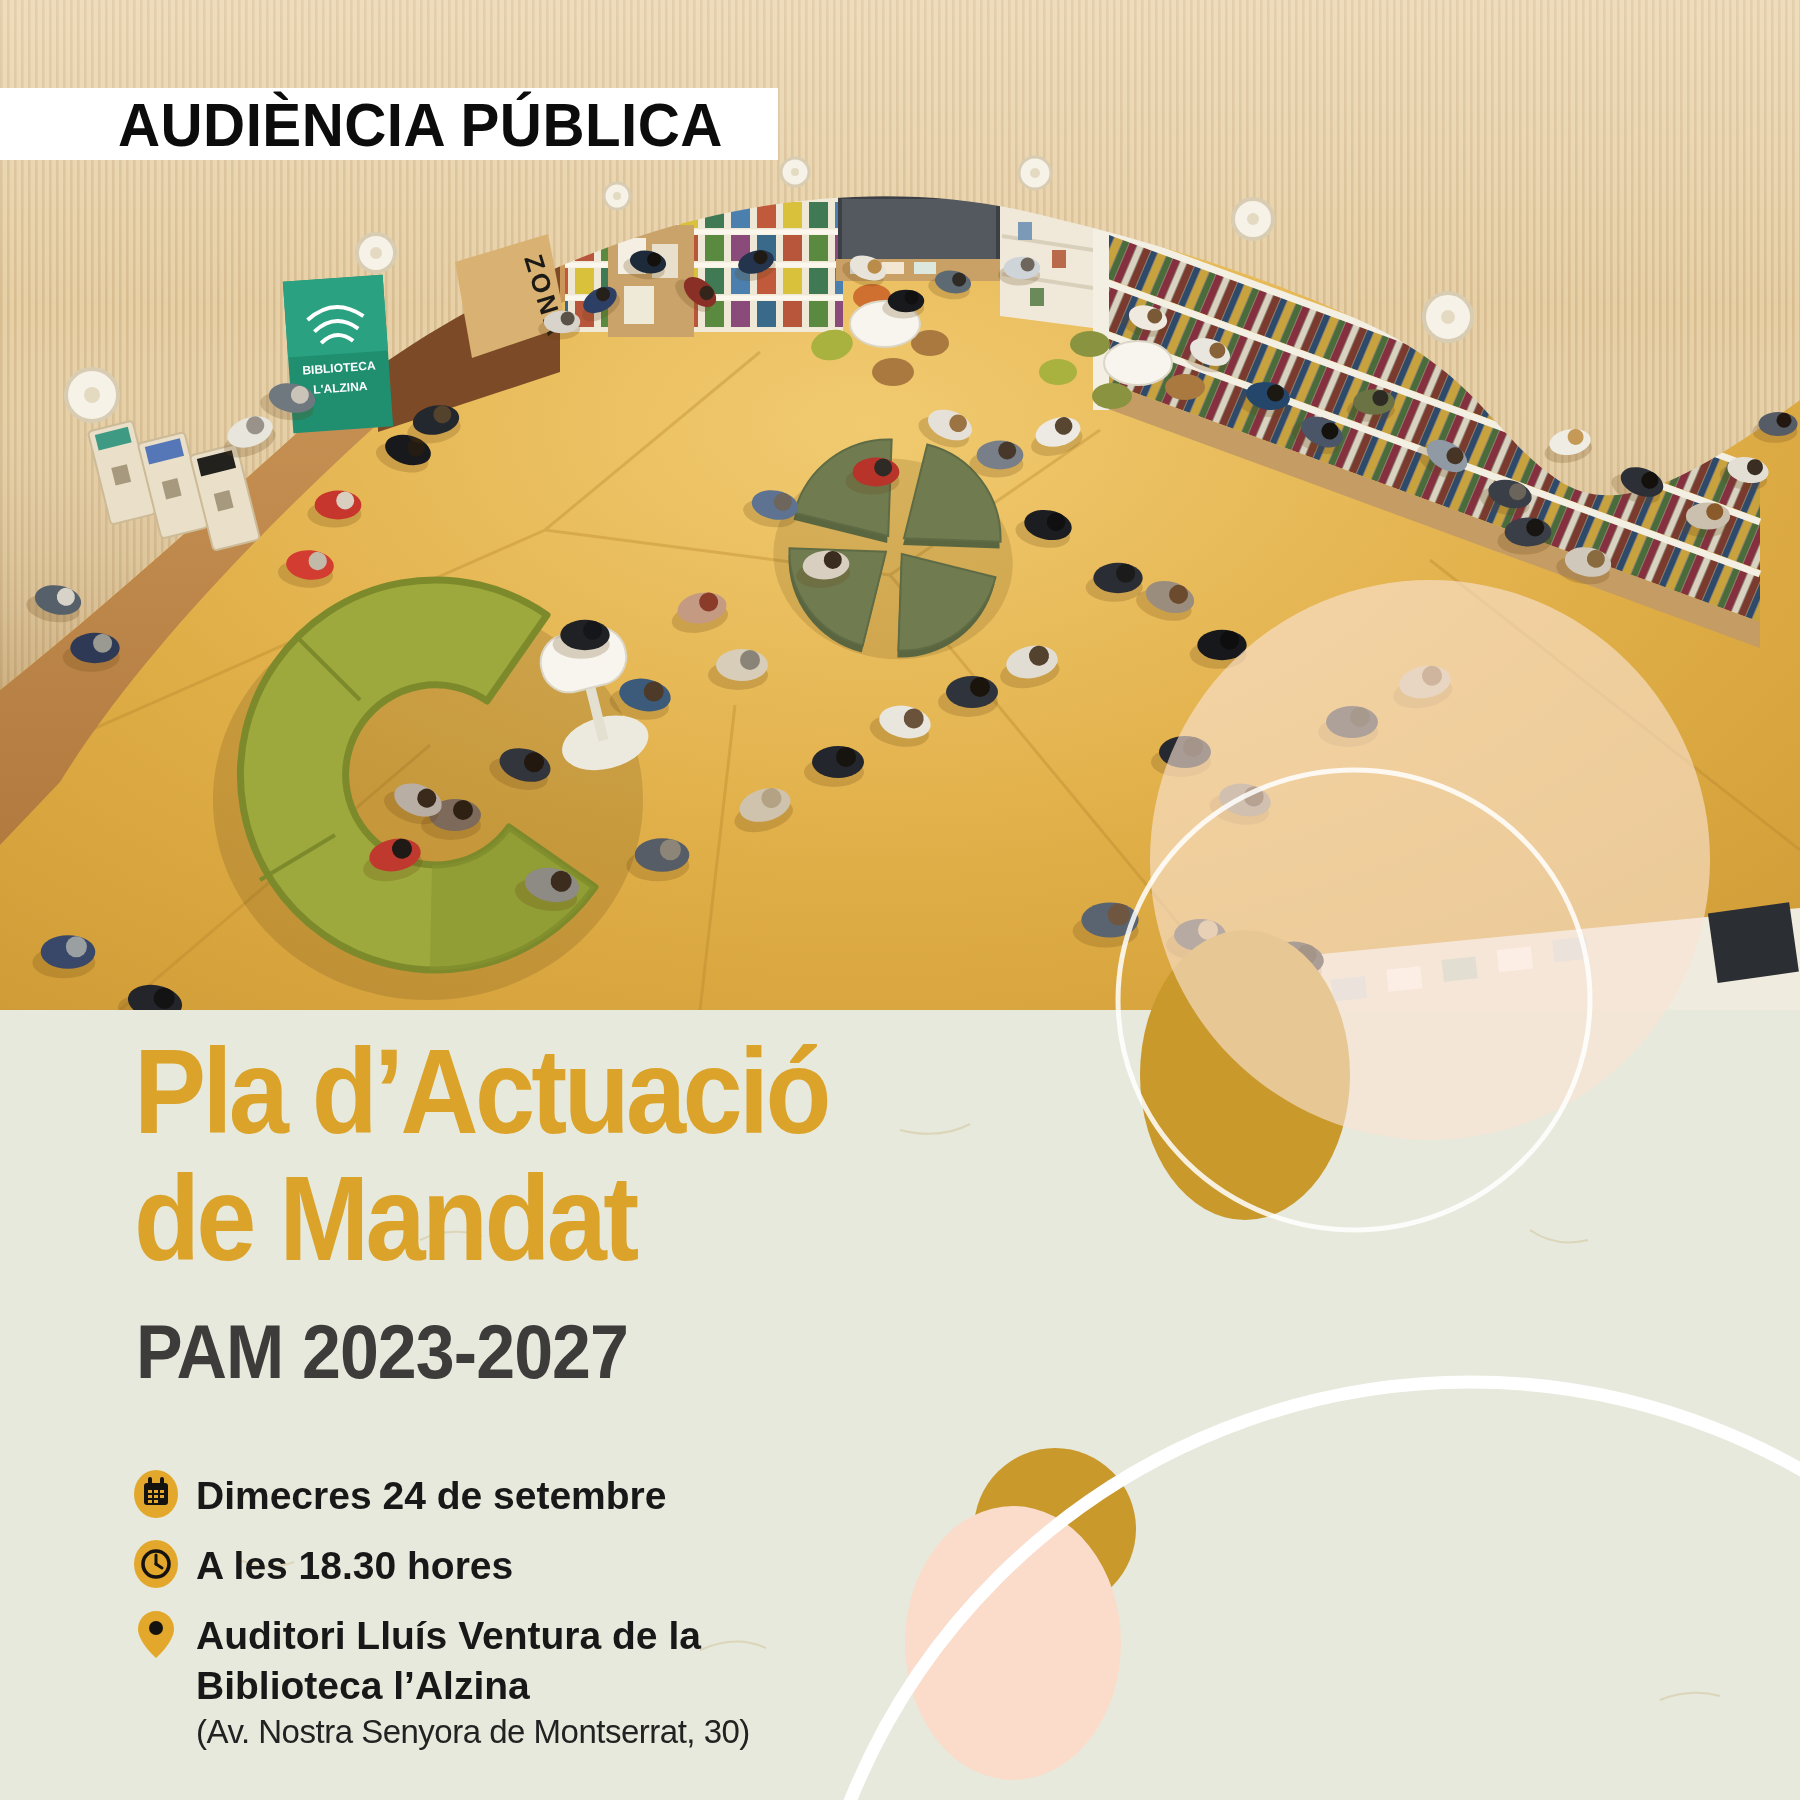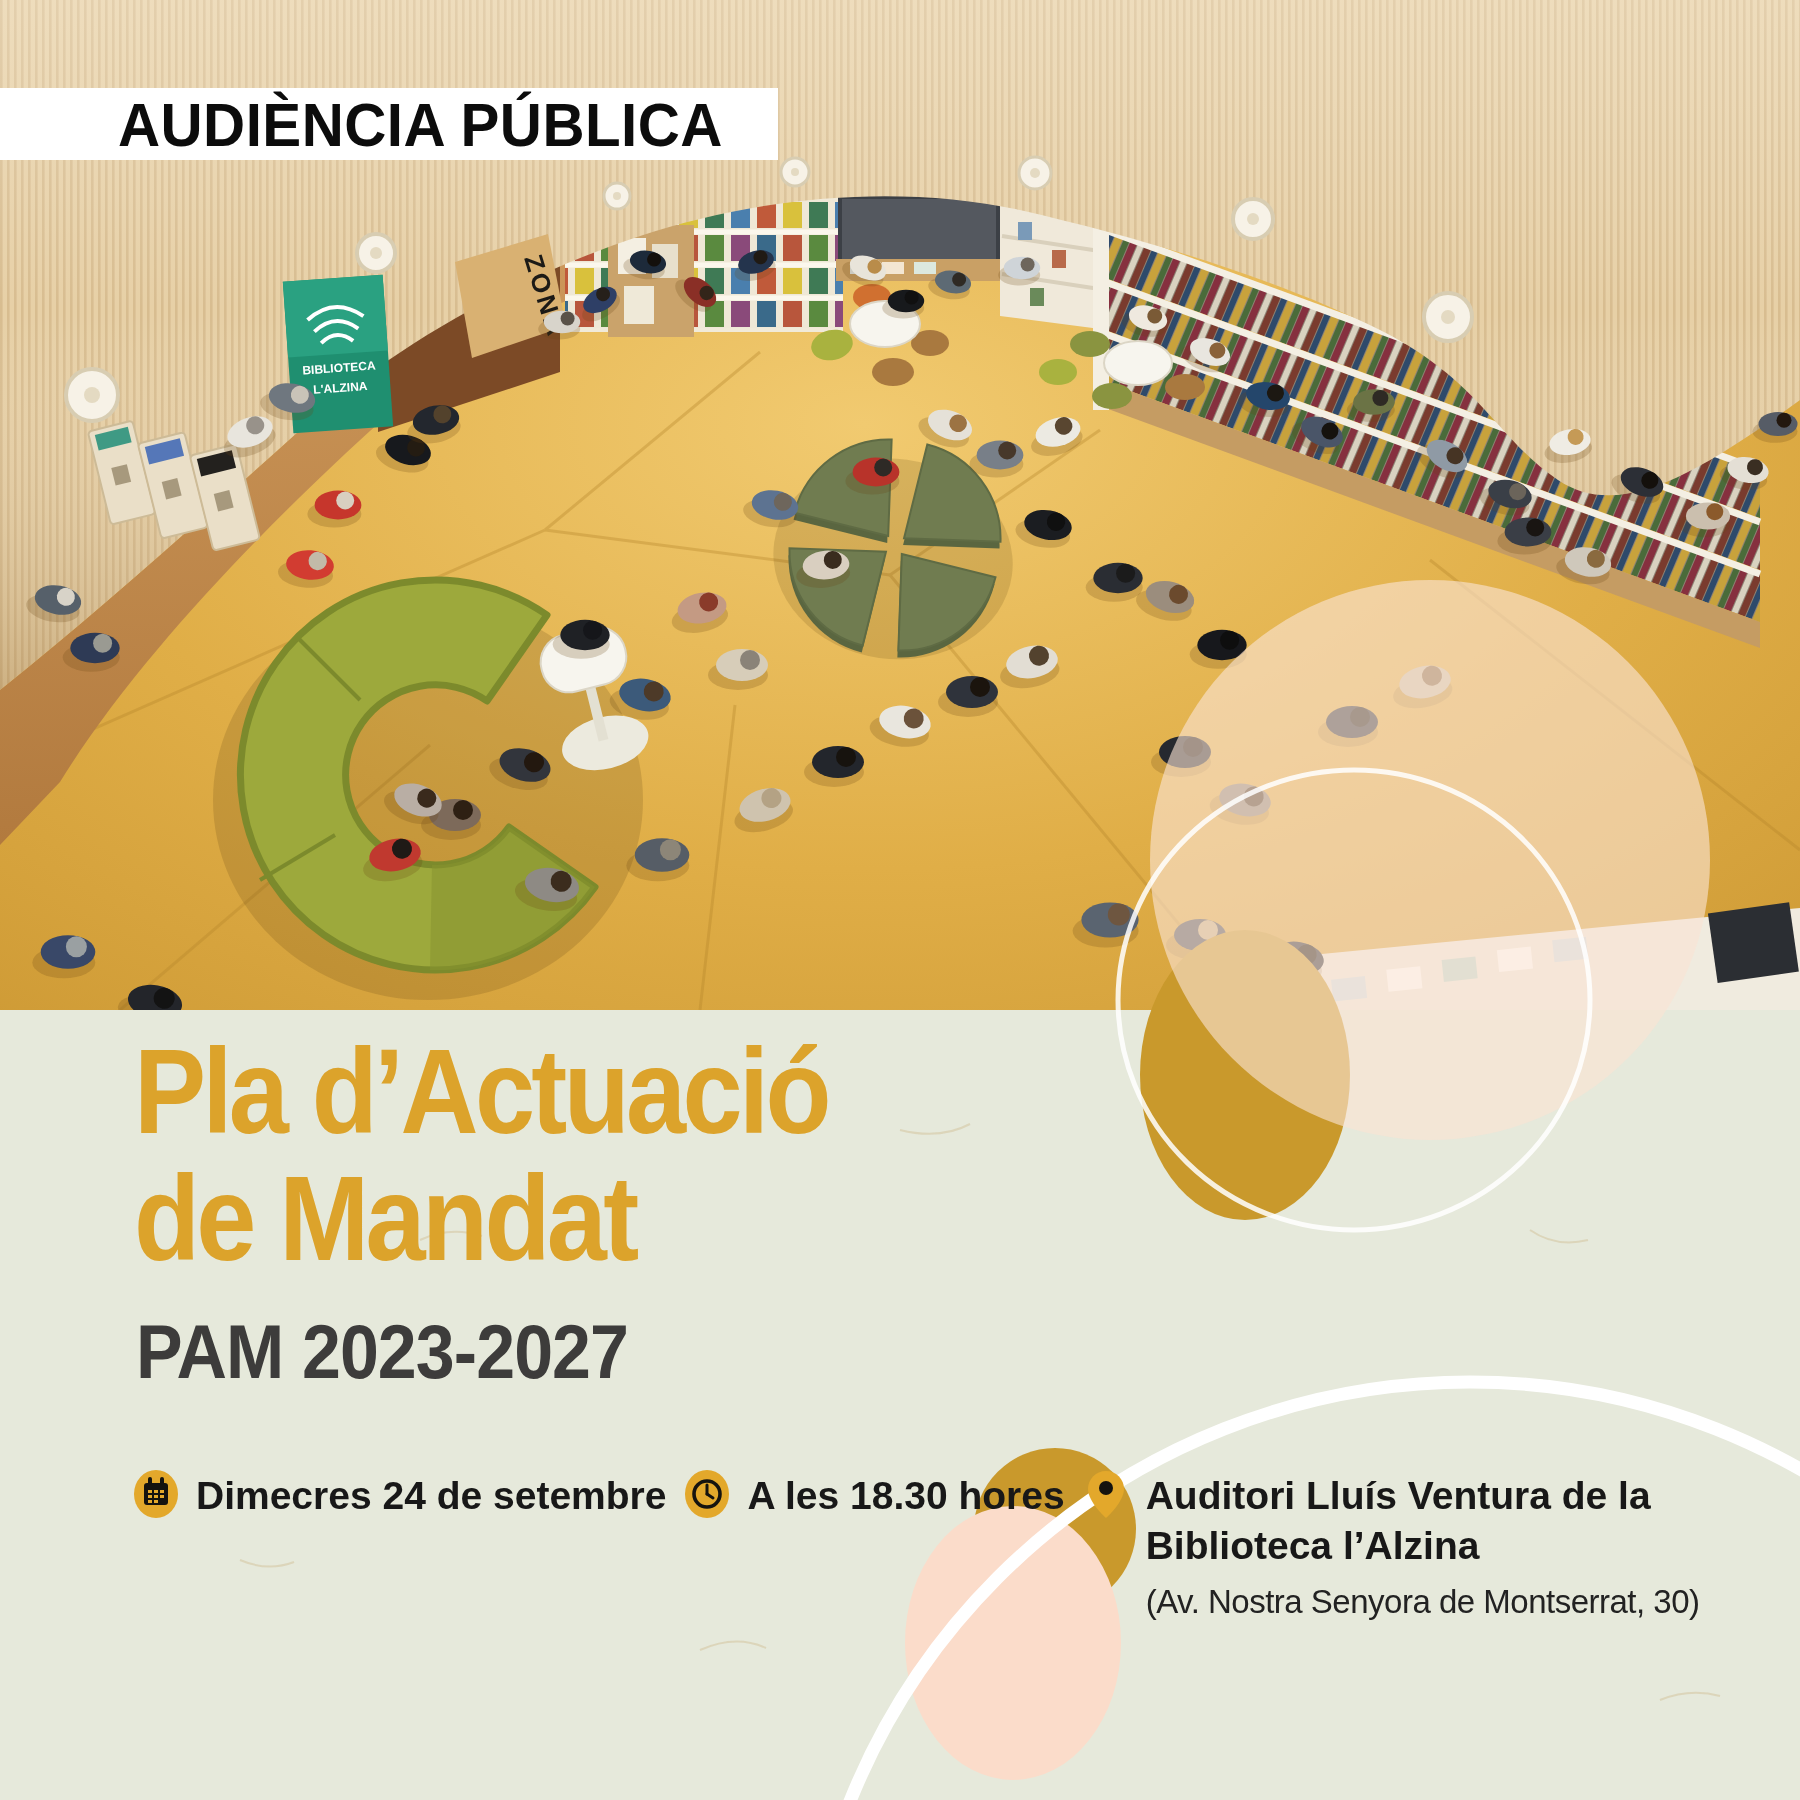--- a/index.html
+++ b/index.html
@@ -26,25 +26,25 @@
   #maintitle{
     position:absolute;left:134px;top:1028px;z-index:40;
     font-size:120px;line-height:1.06;font-weight:bold;color:#dca32b;
     letter-spacing:-4px;transform:scaleX(.90);transform-origin:left top;white-space:nowrap;
   }
   #pam{
     position:absolute;left:136px;top:1308px;z-index:40;
     font-size:76px;font-weight:bold;color:#3d3c3b;letter-spacing:-1px;
     transform:scaleX(.92);transform-origin:left top;white-space:nowrap;
   }
-  #details{position:absolute;left:132px;top:1468px;z-index:40;display:flex;flex-direction:row;gap:17px;}
+  #details{position:absolute;left:132px;top:1468px;z-index:40;display:flex;flex-direction:column;gap:17px;}
   .drow{display:flex;align-items:flex-start;}
   .dicon{width:48px;height:52px;flex:0 0 48px;margin-right:16px;}
   .dtext{font-size:39px;font-weight:bold;color:#181818;line-height:1.28;padding-top:3px;white-space:nowrap;}
-  .daddress{font-size:33px;font-weight:normal;color:#222;margin-top:12px;letter-spacing:-0.5px;}
+  .daddress{font-size:33px;font-weight:normal;color:#222;margin-top:2px;letter-spacing:-0.5px;}
 </style>
 </head>
 <body>
 
 <div id="poster">
 
   <div id="photo">
     <svg width="1800" height="1010" viewBox="0 0 1800 1010">
       <defs>
         <radialGradient id="floorG" cx="48%" cy="42%" r="80%">

